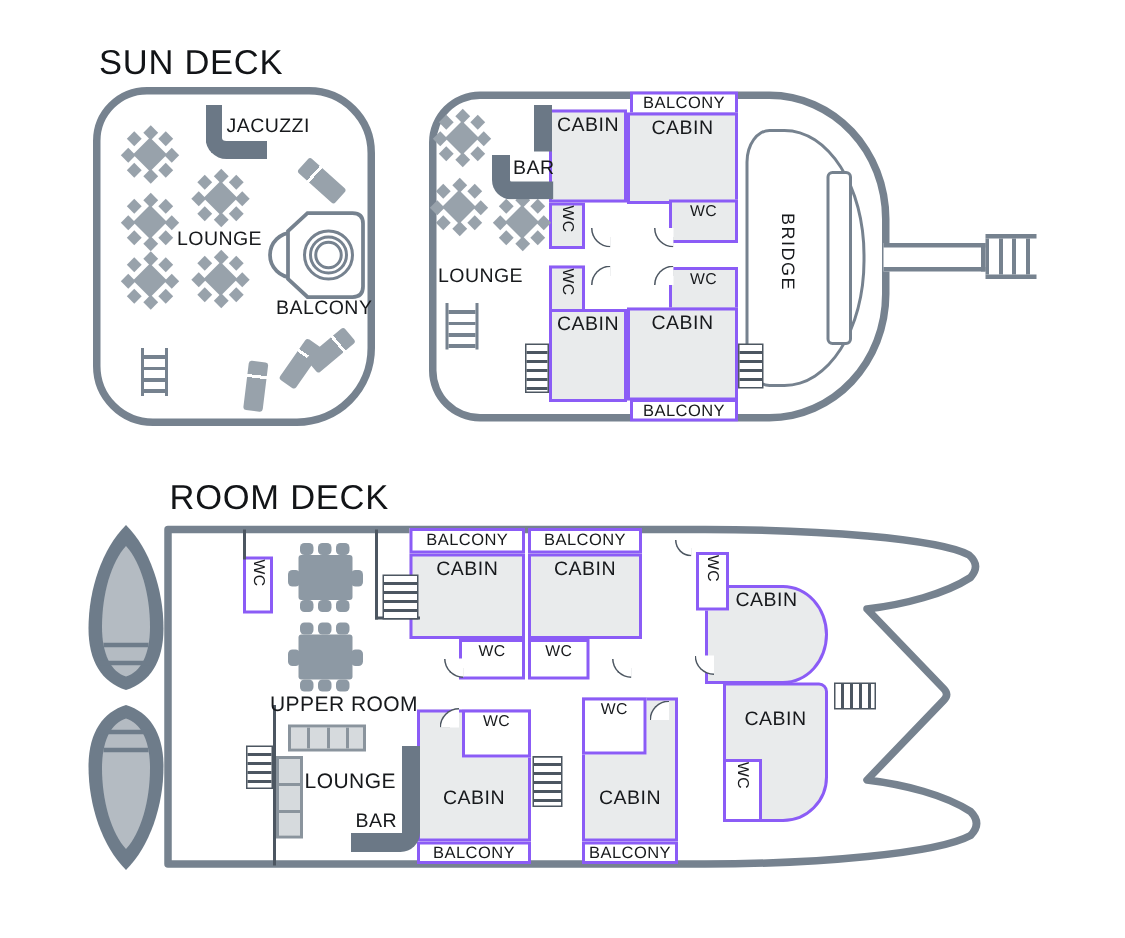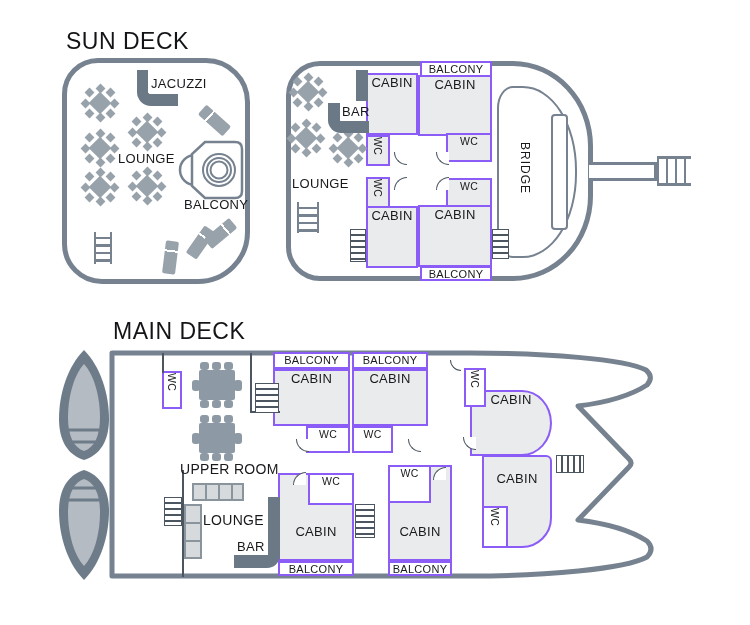--- a/index.html
+++ b/index.html
@@ -210,21 +210,21 @@
       <i class="s" style="left:25px;top:4px;"></i>
       <i class="s" style="left:4px;top:25px;"></i>
       <i class="s" style="left:25px;top:25px;"></i>
   </div>
 
   <div class="lbl" style="left:292px;top:176px;">LOUNGE</div>
   <div class="ladder" style="left:297px;top:202px;width:22px;height:31px;"></div>
   <div class="steps-v" style="left:350px;top:229px;width:16px;height:33px;"></div>
   <div class="steps-v" style="left:492px;top:229px;width:17px;height:30px;"></div>
 
-  <div class="title" style="left:113px;top:318px;">MAIN DECK</div>
+  <div class="title" style="left:113px;top:318px;">ROOM DECK</div>
 
   <svg style="left:50px;top:340px;" width="660" height="250" viewBox="0 0 660 250">
     <path d="M 62 13 L 420 13 C 495 13 575 19 596 30 Q 604 37 597 45 C 580 56 553 63 528 66 L 579 119 Q 583 123 579 127 L 528 180 C 553 183 580 190 597 201 Q 605 209 597 217 C 575 229 495 236 420 236 L 62 236 Z" fill="#ffffff" stroke="#76828F" stroke-width="5" stroke-linejoin="round"></path>
 
     <path d="M 34 10 C 50 26 59 53 59 79 C 59 101 50 115 34 120 C 18 115 9 101 9 79 C 9 53 18 26 34 10 Z" fill="#6E7C8A"></path>
     <path d="M 34 24 C 44 35 50 56 50 78 C 50 96 44 108 34 111 C 24 108 18 96 18 78 C 18 56 24 35 34 24 Z" fill="#B4BBC2"></path>
     <path d="M 19 90 H 49 M 17 102 H 51" stroke="#6E7C8A" stroke-width="3"></path>
 
     <path d="M 34 240 C 50 224 59 197 59 171 C 59 149 50 135 34 130 C 18 135 9 149 9 171 C 9 197 18 224 34 240 Z" fill="#6E7C8A"></path>
     <path d="M 34 226 C 44 215 50 194 50 172 C 50 154 44 142 34 139 C 24 142 18 154 18 172 C 18 194 24 215 34 226 Z" fill="#B4BBC2"></path>

